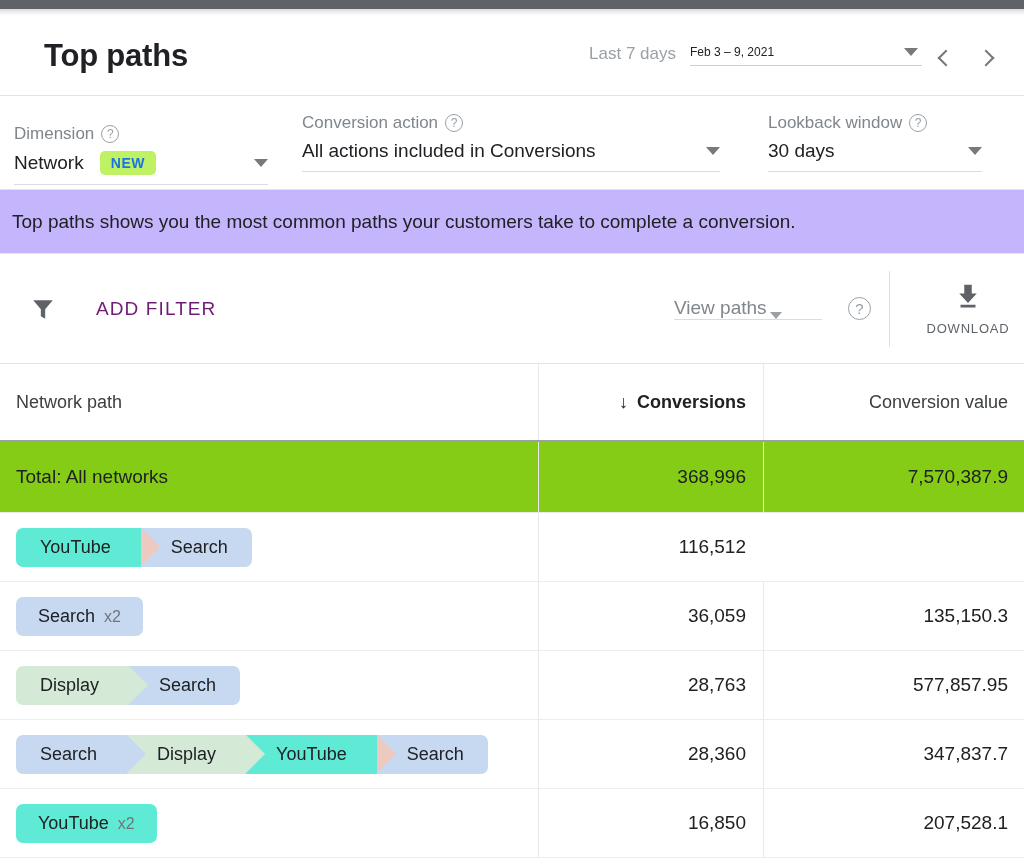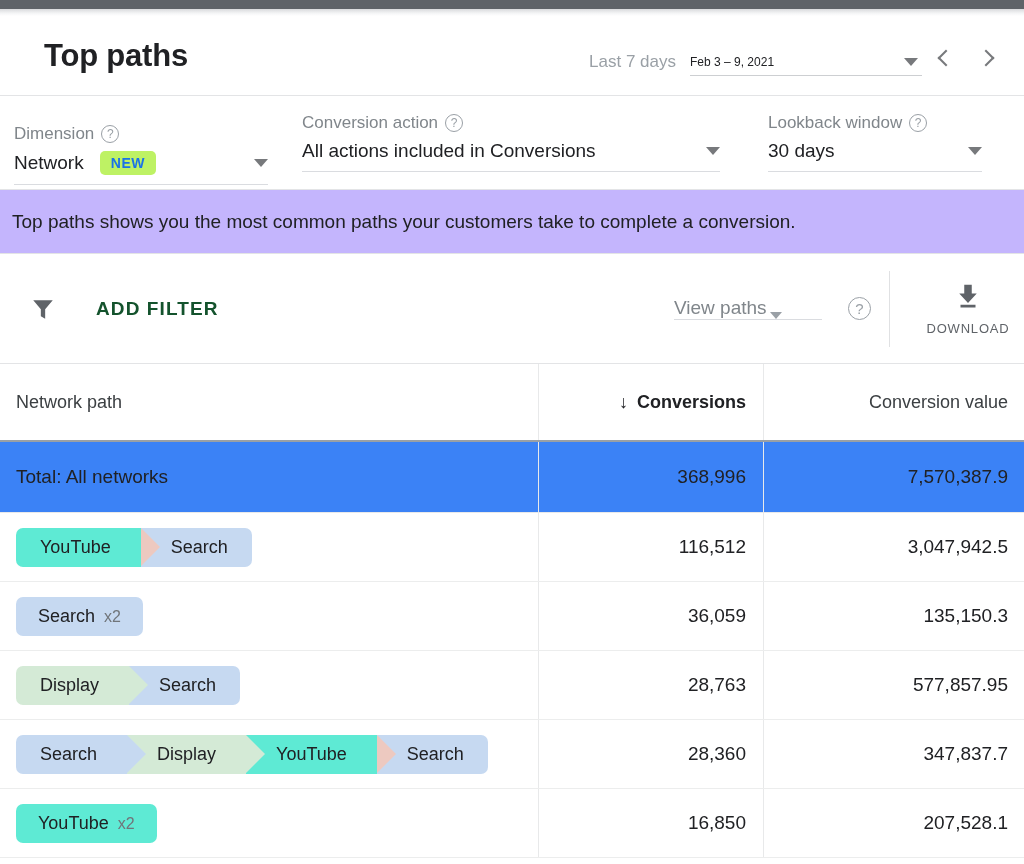--- a/index.html
+++ b/index.html
@@ -16,21 +16,21 @@
     background: linear-gradient(to bottom, #d9dadc 0%, #f4f5f6 60%, #ffffff 100%);
   }
 
   
   .header {
     height: 80px; display: flex; align-items: center;
     padding: 0 14px 0 44px; background: #fff;
     border-bottom: 1px solid #e3e4e6;
   }
   .page-title { font-size: 31px; font-weight: 700; letter-spacing: -0.2px; color: #202124; }
-  .header-right { margin-left: auto; display: flex; align-items: flex-end; gap: 0; }
+  .header-right { margin-left: auto; display: flex; align-items: center; gap: 0; }
   .last-days { font-size: 17px; color: #9aa0a6; padding-bottom: 4px; margin-right: 14px; }
   .date-box {
     display: flex; align-items: center; gap: 0;
     border-bottom: 1px solid #cdcfd2; padding-bottom: 6px; min-width: 232px;
   }
   .date-text { font-size: 12px; color: #202124; }
   .caret {
     width: 0; height: 0; border-left: 7px solid transparent; border-right: 7px solid transparent;
     border-top: 8px solid #77797c; margin-left: auto; margin-right: 4px;
   }
@@ -82,21 +82,21 @@
     border-bottom: 1px solid #e3e4e6;
   }
 
   
   .toolbar {
     height: 110px; display: flex; align-items: center; padding: 0 0 0 30px; background: #fff;
     border-bottom: 1px solid #e3e4e6;
   }
   .funnel { width: 26px; height: 26px; }
   .addfilter {
-    font-size: 19px; letter-spacing: 1.1px; color: #14532d; margin-left: 40px; font-weight: 700;
+    font-size: 19px; letter-spacing: 1.1px; color: #701a75; margin-left: 40px; font-weight: 400;
   }
   .toolbar-right { margin-left: auto; display: flex; align-items: center; height: 100%; }
   .viewpaths {
     display: flex; flex-direction: column; justify-content: center; margin-right: 26px;
   }
   .viewpaths-row { display: flex; align-items: flex-end; gap: 3px; width: 148px;
     border-bottom: 1px solid #dadce0; }
   .viewpaths-label { font-size: 19px; color: #80868b; }
   .vp-caret {
     width: 0; height: 0; border-left: 6px solid transparent; border-right: 6px solid transparent;
@@ -117,21 +117,21 @@
             display: flex; align-items: center; justify-content: flex-end; padding-right: 17px; }
   .c-val  { width: 261px; flex: 0 0 261px; border-left: 1px solid #e8e9ea;
             display: flex; align-items: center; justify-content: flex-end; padding-right: 16px; }
 
   .thead .row { height: 76px; }
   .thead { border-bottom: 2.5px solid #9aa0a6; }
   .th { font-size: 18px; color: #3c4043; }
   .th.sorted { font-weight: 700; color: #202124; display: flex; align-items: center; gap: 9px; }
   .sort-arrow { font-size: 18px; font-weight: 400; }
 
-  .total-row { background: #3b82f6; border-bottom: 1px solid #e8e9ea; }
+  .total-row { background: #84cc16; border-bottom: 1px solid #e8e9ea; }
   .total-row .row { height: 70px; }
   .total-label { font-size: 19px; color: #202124; }
   .num { font-size: 19px; color: #202124; }
 
   .tbody .row { height: 69px; border-bottom: 1px solid #eceded; }
 
   
   .path { display: flex; align-items: stretch; height: 39px; }
   .seg {
     position: relative; display: flex; align-items: center;
@@ -299,23 +299,20 @@
             <div class="seg net-search">
               <span class="txt">
                 <span>Search</span>
               </span>
             </div>
           </div>
         </div>
         <div class="c-num">
           <span class="num">116,512</span>
         </div>
-        <div class="c-val">
-          <span class="num">3,047,942.5</span>
-        </div>
       </div>
       <div class="row">
         <div class="c-path">
           <div class="path single">
             <div class="seg net-search">
               <span class="txt">
                 <span>Search</span>
                 <span class="mult">x2</span>
               </span>
             </div>

